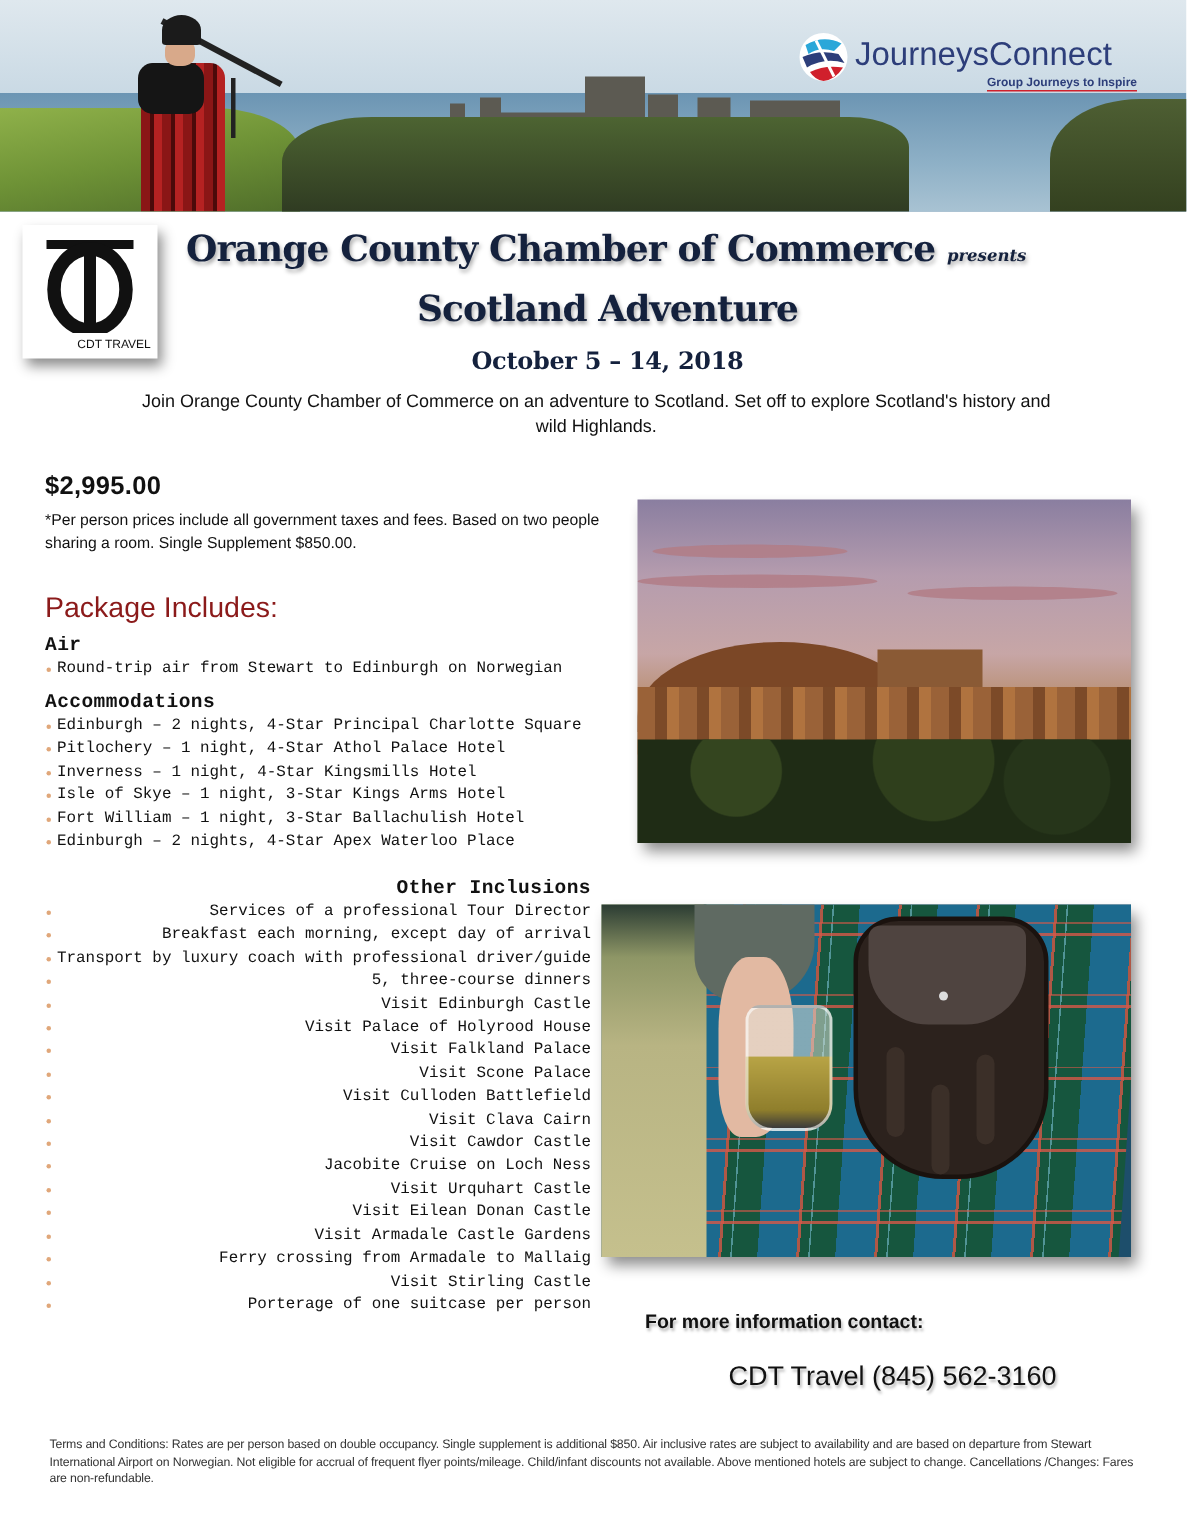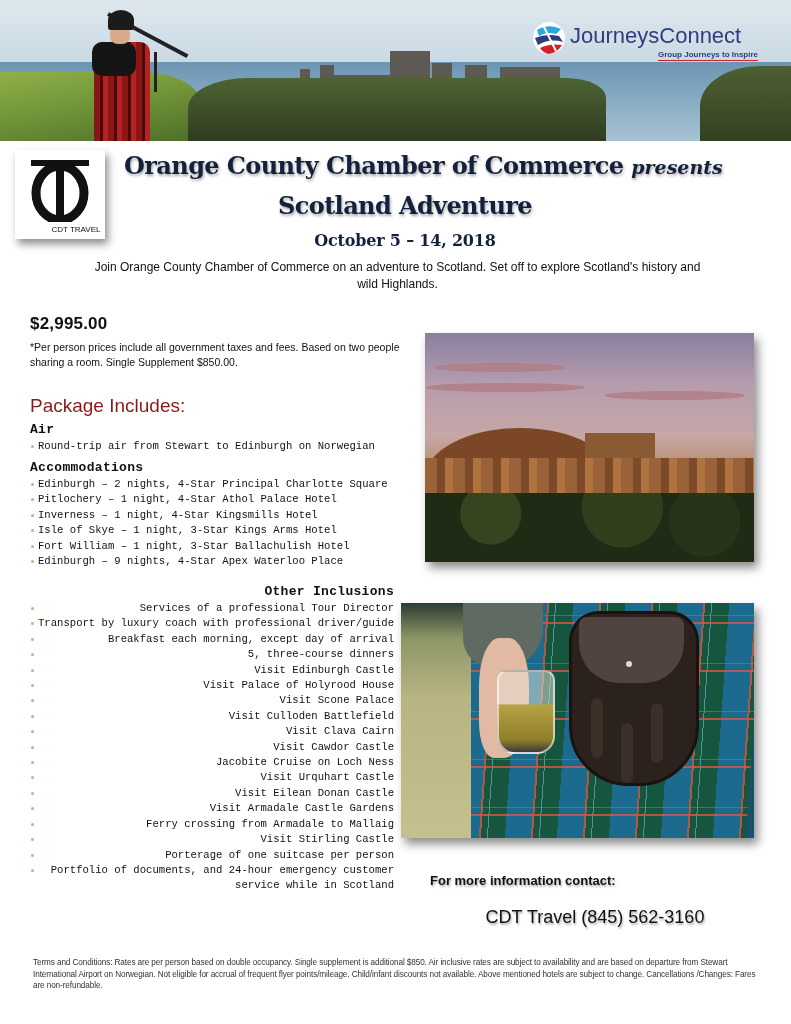--- a/index.html
+++ b/index.html
@@ -40,21 +40,21 @@
   
   .cdt-logo { position: absolute; left: 15px; top: 150px; width: 90px; height: 89px; background: #fff;
     box-shadow: 3px 5px 8px rgba(0,0,0,0.45); }
   .cdt-logo svg { position: absolute; left: 10px; top: 8px; }
   .cdt-logo .cdt-label { position: absolute; left: 0; top: 75px; width: 90px; text-align: center; font-size: 8px; color: #111; padding-left: 32px; }
 
   
   .title-1 { position: absolute; left: 124px; top: 151px; width: 650px; white-space: nowrap;
     font-family: "DejaVu Serif", serif; font-weight: bold; font-size: 24px; color: #14213d;
     text-shadow: 1px 2px 3px rgba(0,0,0,0.35); letter-spacing: -0.6px; }
-  .title-1 .presents { font-style: italic; font-size: 19px; font-weight: bold; letter-spacing: 0; }
+  .title-1 .presents { font-style: italic; font-size: 11px; font-weight: bold; letter-spacing: 0; }
   .title-2 { position: absolute; left: 0; top: 191px; width: 810px; text-align: center;
     font-family: "DejaVu Serif", serif; font-weight: bold; font-size: 24px; color: #14213d;
     text-shadow: 1px 2px 3px rgba(0,0,0,0.35); letter-spacing: -0.6px; }
   .title-date { position: absolute; left: 0; top: 231px; width: 810px; text-align: center;
     font-family: "DejaVu Serif", serif; font-size: 16px; font-weight: bold; color: #14213d; letter-spacing: -0.2px; }
   .intro { position: absolute; left: 90px; top: 259px; width: 615px; text-align: center;
     font-size: 12px; line-height: 17px; color: #111; }
 
   
   .price { position: absolute; left: 30px; top: 314px; font-size: 17px; font-weight: bold; color: #111; letter-spacing: 0.2px; }
@@ -188,48 +188,45 @@
 </div>
 
 <div class="section sec-acc">
   <h3>Accommodations</h3>
   <ul>
     <li>Edinburgh – 2 nights, 4-Star Principal Charlotte Square</li>
     <li>Pitlochery – 1 night, 4-Star Athol Palace Hotel</li>
     <li>Inverness – 1 night, 4-Star Kingsmills Hotel</li>
     <li>Isle of Skye – 1 night, 3-Star Kings Arms Hotel</li>
     <li>Fort William – 1 night, 3-Star Ballachulish Hotel</li>
-    <li>Edinburgh – 9 nights, 4-Star Apex Waterloo Place</li>
+    <li>Edinburgh – 2 nights, 4-Star Apex Waterloo Place</li>
   </ul>
 </div>
 
 <div class="section sec-other">
   <h3>Other Inclusions</h3>
   <ul>
     <li>Services of a professional Tour Director</li>
+    <li>Breakfast each morning, except day of arrival</li>
     <li>Transport by luxury coach with professional driver/guide</li>
-    <li>Breakfast each morning, except day of arrival</li>
     <li>5, three-course dinners</li>
     <li>Visit Edinburgh Castle</li>
     <li>Visit Palace of Holyrood House</li>
+    <li>Visit Falkland Palace</li>
     <li>Visit Scone Palace</li>
     <li>Visit Culloden Battlefield</li>
     <li>Visit Clava Cairn</li>
     <li>Visit Cawdor Castle</li>
     <li>Jacobite Cruise on Loch Ness</li>
     <li>Visit Urquhart Castle</li>
     <li>Visit Eilean Donan Castle</li>
     <li>Visit Armadale Castle Gardens</li>
     <li>Ferry crossing from Armadale to Mallaig</li>
     <li>Visit Stirling Castle</li>
     <li>Porterage of one suitcase per person</li>
-    <li>
-      <span class="line">Portfolio of documents, and 24-hour emergency customer</span>
-      <span class="cont">service while in Scotland</span>
-    </li>
   </ul>
 </div>
 
 <div class="photo photo-edinburgh">
   <div class="cloud" style="left:10px;top:30px;width:130px;"></div>
   <div class="cloud" style="left:0;top:50px;width:160px;"></div>
   <div class="cloud" style="left:180px;top:58px;width:140px;"></div>
   <div class="hill"></div>
   <div class="castle-rock"></div>
   <div class="city"></div>

